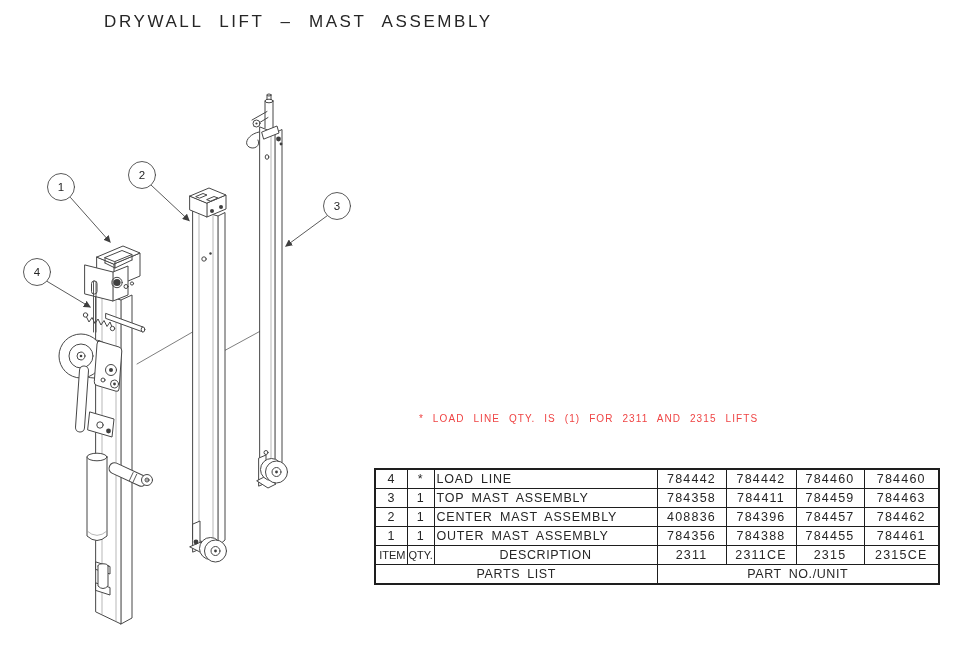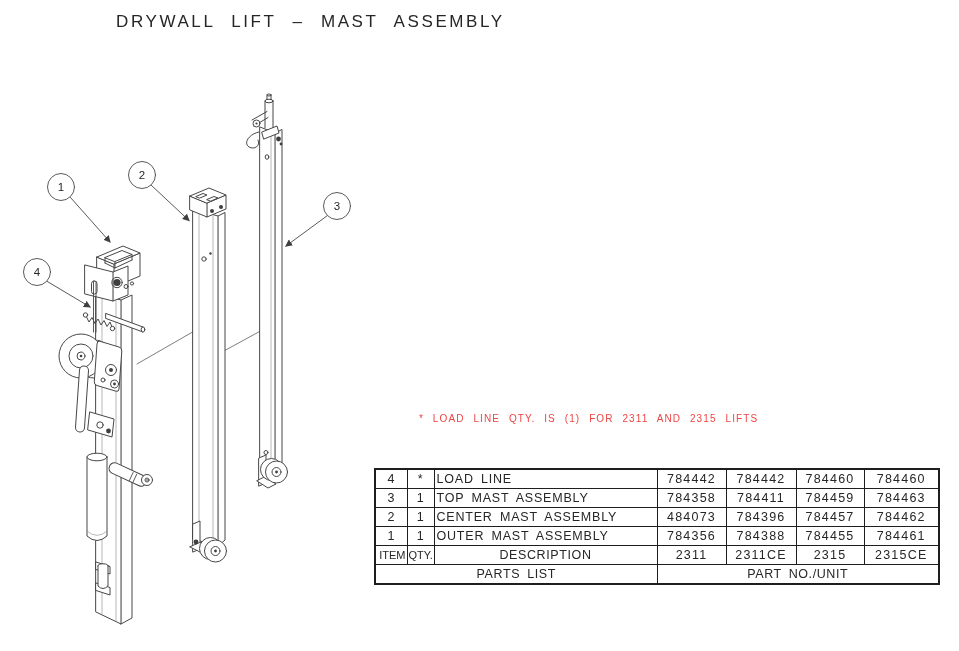--- a/index.html
+++ b/index.html
@@ -2,21 +2,21 @@
 <html><head>
 <meta charset="utf-8">
 <style>
   html,body{margin:0;padding:0;background:#ffffff;}
   .canvas{
     position:relative;width:959px;height:651px;background:#ffffff;overflow:hidden;
     font-family:"Liberation Sans",sans-serif;color:#1f1f1f;
   }
   .page-title{
     position:absolute;left:104px;top:12px;font-size:17px;letter-spacing:2.6px;
-    word-spacing:9px;color:#262626;white-space:nowrap;margin-left:12px;
+    word-spacing:9px;color:#262626;white-space:nowrap;
   }
   .diagram-svg{position:absolute;left:0;top:0;}
   .notes{
     position:absolute;left:419px;top:406px;font-size:10px;letter-spacing:1.1px;
     word-spacing:5px;color:#ef4444;line-height:25.5px;white-space:nowrap;
   }
   .parts-table{
     position:absolute;left:374px;top:468px;border-collapse:collapse;table-layout:fixed;
     width:564px;font-size:12.5px;color:#262626;letter-spacing:0.4px;
   }
@@ -233,21 +233,21 @@
         <td class="desc">TOP MAST ASSEMBLY</td>
         <td class="pn">784358</td>
         <td class="pn">784411</td>
         <td class="pn">784459</td>
         <td class="pn">784463</td>
       </tr>
       <tr>
         <td>2</td>
         <td>1</td>
         <td class="desc">CENTER MAST ASSEMBLY</td>
-        <td class="pn">484073</td>
+        <td class="pn">408836</td>
         <td class="pn">784396</td>
         <td class="pn">784457</td>
         <td class="pn">784462</td>
       </tr>
       <tr>
         <td>1</td>
         <td>1</td>
         <td class="desc">OUTER MAST ASSEMBLY</td>
         <td class="pn">784356</td>
         <td class="pn">784388</td>

